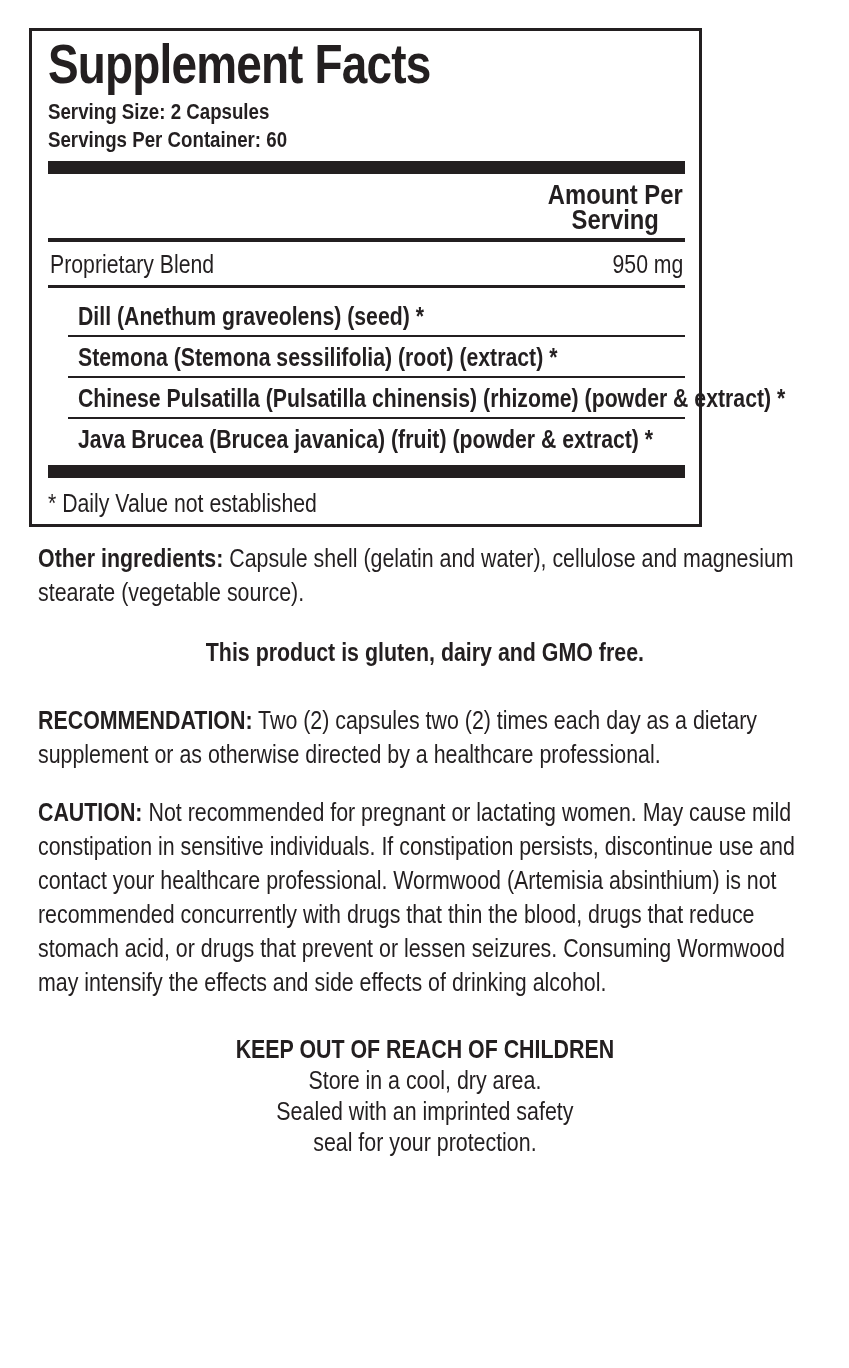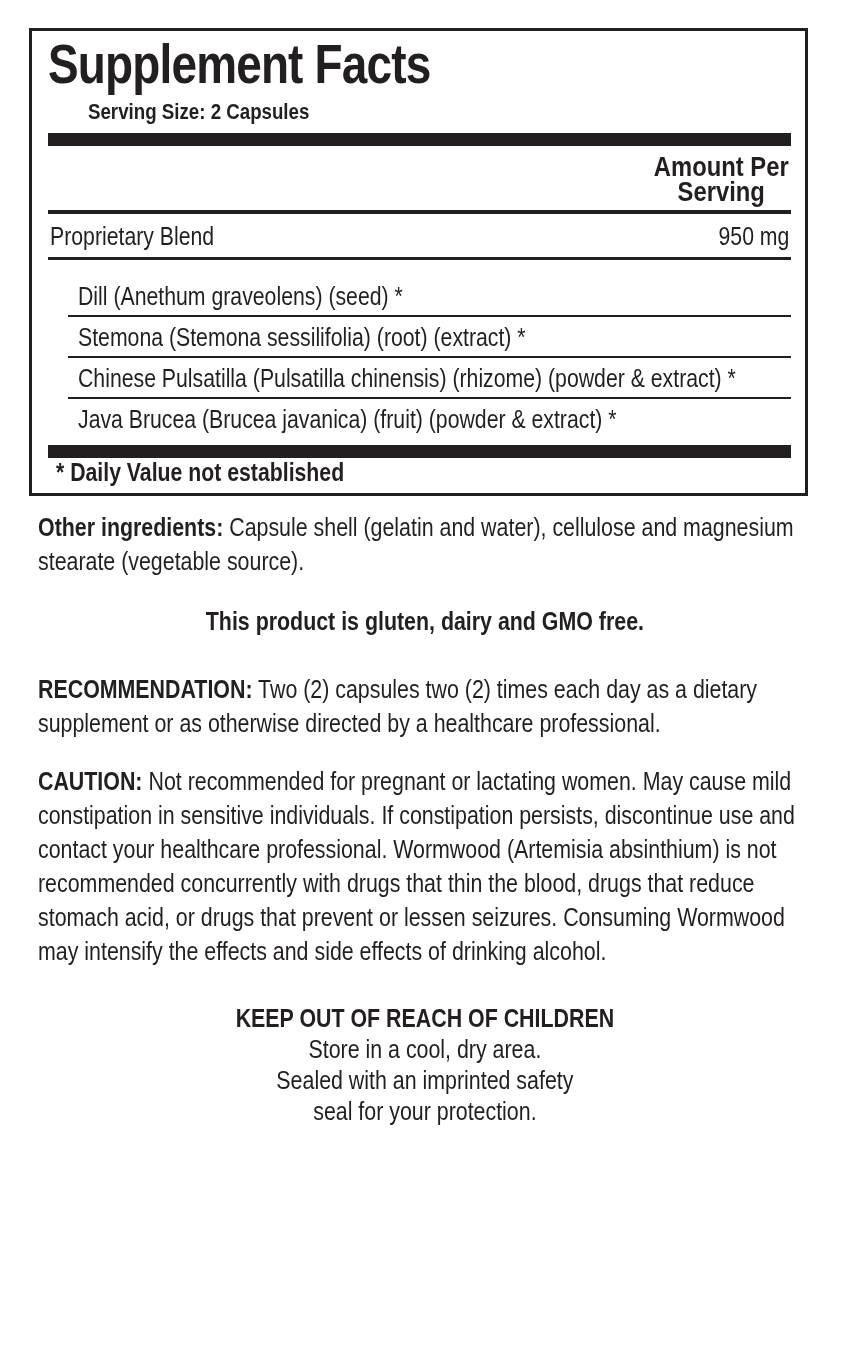--- a/index.html
+++ b/index.html
@@ -17,38 +17,37 @@
     transform: scaleX(0.85);
     transform-origin: 0 50%;
     white-space: nowrap;
   }
   .cond-r { transform-origin: 100% 50%; }
   .b { font-weight: bold; }
 
   
   .panel {
     margin: 28px 0 0 29px;
-    width: 779px;
+    width: 673px;
     border: 3px solid #231f20;
     padding: 2px 14px 4px 16px;
     background: #fff;
   }
   .panel-title {
     margin: 2px 0 6px 0;
     font-size: 56px;
     font-weight: bold;
     line-height: 1.02;
     letter-spacing: -1px;
   }
   .panel-title .cond { transform: scaleX(0.82); }
   .serving-line {
     font-size: 22px;
     font-weight: bold;
     line-height: 28px;
-    margin-left: 40px;
   }
   .bar {
     height: 13px;
     background: #231f20;
     margin-top: 7px;
   }
   .amount-header {
     text-align: right;
     padding: 8px 2px 6px 0;
     font-size: 28px;
@@ -67,36 +66,36 @@
     display: flex;
     justify-content: space-between;
     align-items: flex-start;
     font-size: 25px;
     padding: 8px 2px 7px 2px;
     border-bottom: 3px solid #231f20;
     line-height: 28px;
   }
   .ing-list {
     list-style: none;
-    margin: 16px 0 0 20px;
+    margin: 8px 0 0 20px;
     padding: 0;
+    font-weight: bold;
   }
   .ing-row {
     font-size: 25px;
     line-height: 28px;
     padding: 6px 0 5px 10px;
     border-bottom: 2px solid #231f20;
   }
   .ing-row:last-child { border-bottom: none; }
   .footnote {
     font-size: 25px;
-    font-weight: bold;
-    padding: 0 0 3px 0;
+    font-weight: normal;
+    padding: 11px 0 3px 0;
     line-height: 28px;
-    margin-left: 8px;
   }
 
   
   .section {
     width: 905px;
     margin: 14px 0 0 38px;
     transform: scaleX(0.855);
     transform-origin: 0 0;
     font-size: 25px;
     line-height: 34px;
@@ -118,20 +117,23 @@
 </style>
 </head>
 <body>
 
 <div class="panel">
   <h1 class="panel-title">
     <span class="cond">Supplement Facts</span>
   </h1>
   <div class="serving-line">
     <span class="cond">Serving Size: 2 Capsules</span>
+  </div>
+  <div class="serving-line">
+    <span class="cond">Servings Per Container: 60</span>
   </div>
 
   <div class="bar"></div>
 
   <div class="amount-header">
     <span class="hdr">Amount Per
 Serving</span>
   </div>
   <div class="header-rule"></div>
 

